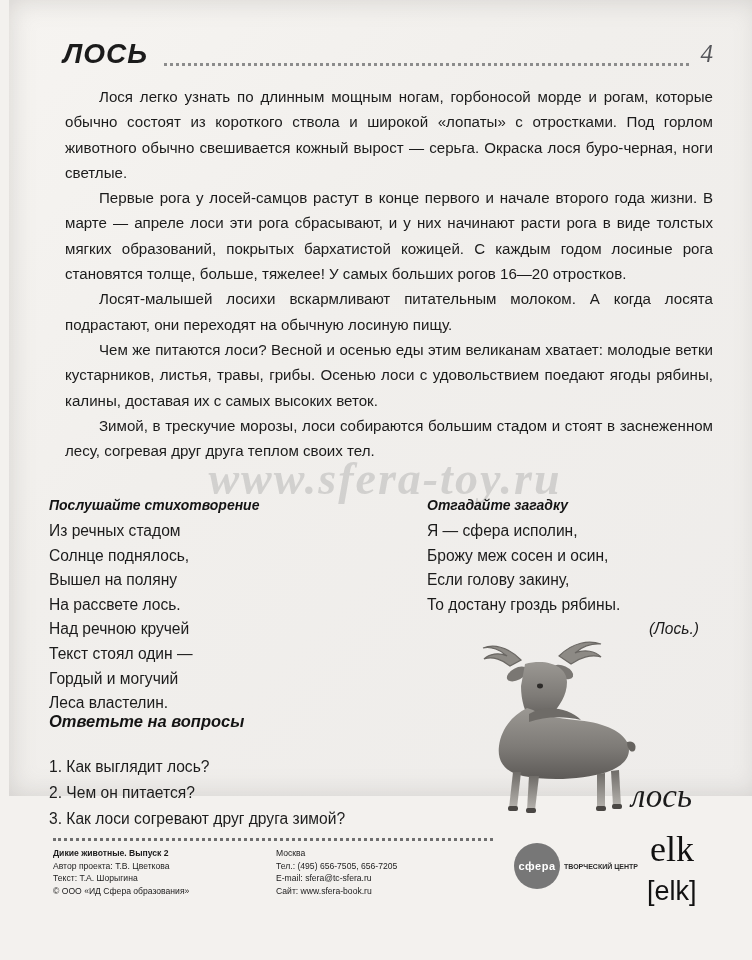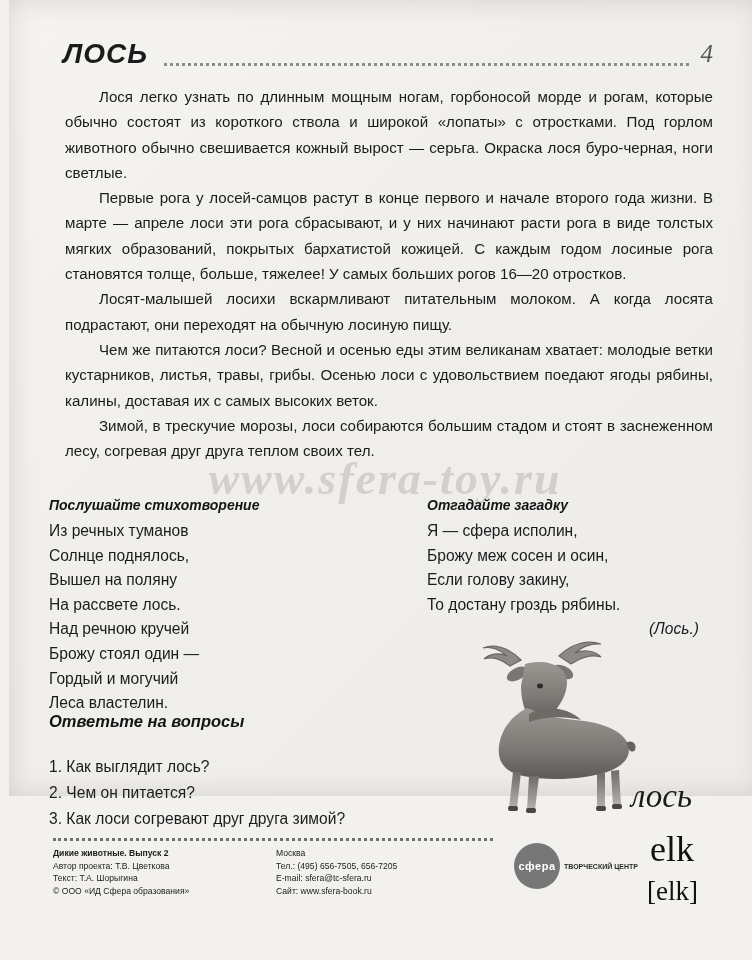--- a/index.html
+++ b/index.html
@@ -176,21 +176,21 @@
     left: 641px;
     top: 828px;
     font-family: "Liberation Serif", serif;
     font-size: 36px;
     color: #111;
   }
   .word-tr {
     position: absolute;
     left: 638px;
     top: 876px;
-    font-family: Liberation Serif, serif;
+    font-family: Liberation Sans, sans-serif;
     font-size: 27px;
     color: #111;
   }
 
   
   .footer {
     position: absolute;
     left: 44px;
     top: 838px;
     width: 450px;
@@ -256,26 +256,26 @@
     <p>Первые рога у лосей-самцов растут в конце первого и начале второго года жизни. В марте — апреле лоси эти рога сбрасывают, и у них начинают расти рога в виде толстых мягких образований, покрытых бархатистой кожицей. С каждым годом лосиные рога становятся толще, больше, тяжелее! У самых больших рогов 16—20 отростков.</p>
     <p>Лосят-малышей лосихи вскармливают питательным молоком. А когда лосята подрастают, они переходят на обычную лосиную пищу.</p>
     <p>Чем же питаются лоси? Весной и осенью еды этим великанам хватает: молодые ветки кустарников, листья, травы, грибы. Осенью лоси с удовольствием поедают ягоды рябины, калины, доставая их с самых высоких веток.</p>
     <p>Зимой, в трескучие морозы, лоси собираются большим стадом и стоят в заснеженном лесу, согревая друг друга теплом своих тел.</p>
   </div>
 
   <div class="watermark">www.sfera-toy.ru</div>
 
   <div class="col-left">
     <div class="sec-head">Послушайте стихотворение</div>
-    <div class="poem-line">Из речных туманов</div>
+    <div class="poem-line">Из речных стадом</div>
     <div class="poem-line">Солнце поднялось,</div>
     <div class="poem-line">Вышел на поляну</div>
     <div class="poem-line">На рассвете лось.</div>
     <div class="poem-line">Над речною кручей</div>
-    <div class="poem-line">Брожу стоял один —</div>
+    <div class="poem-line">Текст стоял один —</div>
     <div class="poem-line">Гордый и могучий</div>
     <div class="poem-line">Леса властелин.</div>
   </div>
 
   <div class="col-right">
     <div class="sec-head">Отгадайте загадку</div>
     <div class="riddle-line">Я — сфера исполин,</div>
     <div class="riddle-line">Брожу меж сосен и осин,</div>
     <div class="riddle-line">Если голову закину,</div>
     <div class="riddle-line">То достану гроздь рябины.</div>

